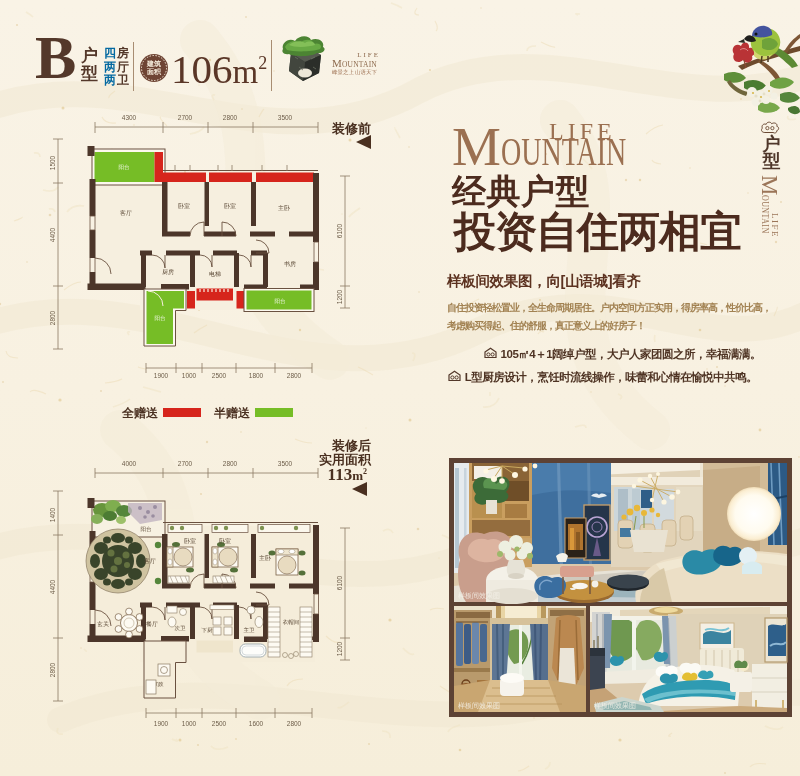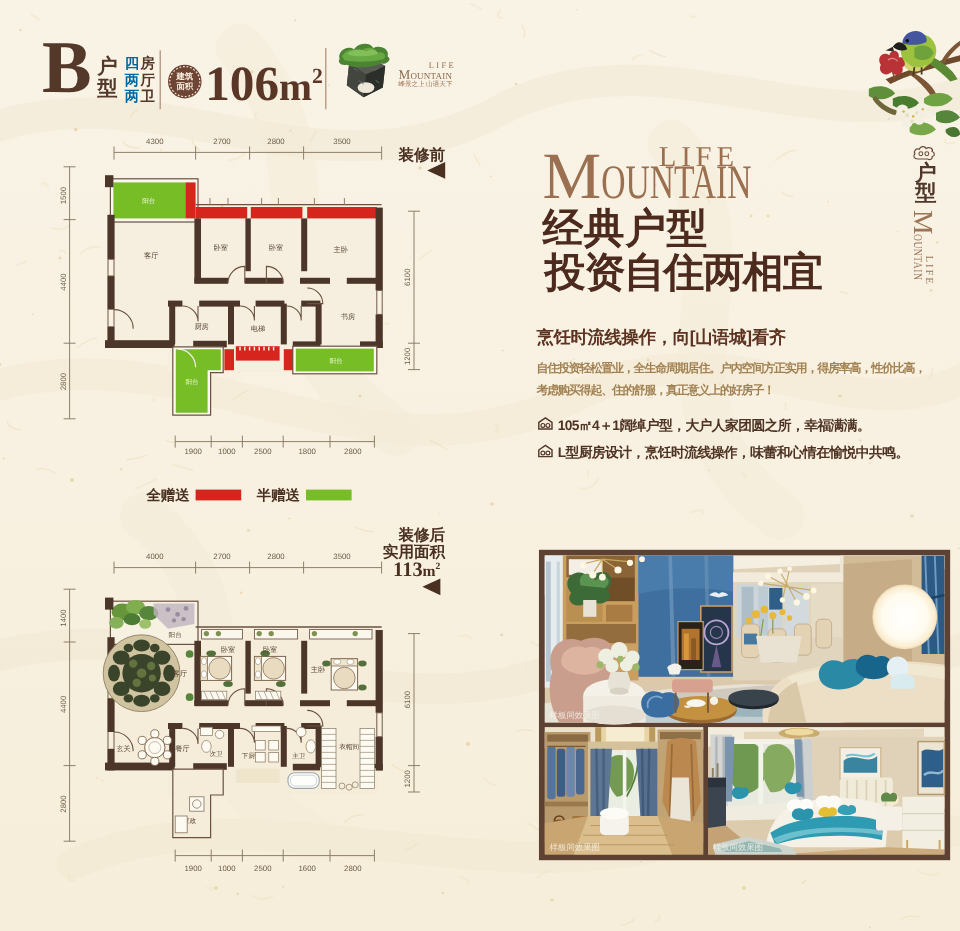--- a/index.html
+++ b/index.html
@@ -127,21 +127,21 @@
 
 <div class="abs" style="left:133px;top:42px;width:1px;height:49px;background:#a88d72;"></div>
 
 <svg class="abs" style="left:139px;top:52px" width="30" height="32" viewBox="0 0 30 32">
   <circle cx="15" cy="16" r="14" fill="#6e4434"></circle>
   <circle cx="15" cy="16" r="12.5" fill="none" stroke="#f3e8d8" stroke-width="1" stroke-dasharray="1.5 1.5"></circle>
   <text x="15" y="13.5" font-size="7" fill="#f5ecdc" text-anchor="middle" font-weight="bold">建筑</text>
   <text x="15" y="22" font-size="7" fill="#f5ecdc" text-anchor="middle" font-weight="bold">面积</text>
 </svg>
 
-<div class="abs serif" style="left:171px;top:49px;font-size:41px;font-weight:bold;color:#5a3627;line-height:1;">106<span style="font-size:33px;">m</span><span style="font-size:18px;vertical-align:14px;">2</span></div>
+<div class="abs serif" style="left:171px;top:49px;font-size:41px;font-weight:normal;color:#5a3627;line-height:1;">106<span style="font-size:33px;">m</span><span style="font-size:18px;vertical-align:14px;">2</span></div>
 
 <div class="abs" style="left:271px;top:40px;width:1px;height:51px;background:#a88d72;"></div>
 
 <svg class="abs" style="left:281px;top:35px" width="46" height="50" viewBox="0 0 46 50">
   <path d="M10,18 L26,12 L40,20 L38,38 L22,46 L8,36 Z" fill="#3b3e39"></path>
   <path d="M10,18 L26,12 L40,20 L24,27 Z" fill="#565a50"></path>
   <path d="M24,27 L40,20 L38,38 L22,46 Z" fill="#2b2e29"></path>
   <path d="M10,18 L24,27 L22,46 L8,36 Z" fill="#42463e"></path>
   <ellipse cx="24" cy="38" rx="7" ry="4.5" fill="#ece7d8"></ellipse>
   <path d="M14,22 l3,2 M30,24 l4,-2 M18,32 l4,3 M32,32 l3,2" stroke="#6a6e62" stroke-width="0.8"></path>
@@ -228,29 +228,29 @@
 <div class="abs serif" style="left:768px;top:213px;width:12px;height:24px;color:#9b7558;">
   <div style="transform:rotate(90deg);transform-origin:6px 6px;white-space:nowrap;font-size:9px;letter-spacing:1.5px;">LIFE</div>
 </div>
 
 <div class="abs serif" style="left:549px;top:119px;font-size:24px;letter-spacing:4px;color:#9b7051;line-height:1;">LIFE</div>
 
 <div class="abs serif" style="left:452px;top:122px;font-size:40px;color:#9b7051;line-height:50px;"><span style="font-size:55px;">M</span><span style="display:inline-block;transform:scaleX(0.70);transform-origin:0 100%;">OUNTAIN</span></div>
 
 <div class="abs" style="left:452px;top:175px;font-size:34px;font-weight:bold;color:#4c2b1e;font-family:'Liberation Serif',serif;letter-spacing:0.5px;line-height:1;">经典户型</div>
 
-<div class="abs" style="left:454px;top:211px;font-size:34px;font-weight:bold;color:#4c2b1e;font-family:'Liberation Serif',serif;letter-spacing:-1px;line-height:1;">投资自住两相宜</div>
-
-<div class="abs" style="left:447px;top:272px;font-size:14.5px;font-weight:bold;color:#5c3220;letter-spacing:-0.3px;">烹饪时流线操作，向[山语城]看齐</div>
+<div class="abs" style="left:454px;top:211px;font-size:42px;font-weight:bold;color:#4c2b1e;font-family:'Liberation Serif',serif;letter-spacing:-1px;line-height:1;">投资自住两相宜</div>
+
+<div class="abs" style="left:447px;top:272px;font-size:14.5px;font-weight:bold;color:#5c3220;letter-spacing:-0.3px;">样板间效果图，向[山语城]看齐</div>
 
 <div class="abs" style="left:447px;top:299px;width:350px;font-size:10px;line-height:17.5px;color:#a28252;font-weight:bold;letter-spacing:-1px;white-space:nowrap;">自住投资轻松置业，全生命周期居住。户内空间方正实用，得房率高，性价比高，<br>考虑购买得起、住的舒服，真正意义上的好房子！</div>
 
 <div class="abs" style="left:447px;top:347px;width:350px;font-size:11.5px;color:#4e3323;font-weight:bold;white-space:nowrap;letter-spacing:-0.5px;">
 
-  <div style="height:22.5px;"><svg width="15" height="12" viewBox="0 0 15 12" style="vertical-align:-1px;">
+  <div style="height:22.5px;text-align:center;"><svg width="15" height="12" viewBox="0 0 15 12" style="vertical-align:-1px;">
         <path d="M2,5 L7.5,1.2 L13,5 L13,10.5 L2,10.5 Z" fill="none" stroke="#53382a" stroke-width="1.2"></path>
         <circle cx="5.4" cy="7.5" r="1.6" fill="none" stroke="#53382a" stroke-width="1"></circle>
         <circle cx="9.6" cy="7.5" r="1.6" fill="none" stroke="#53382a" stroke-width="1"></circle>
       </svg> 105㎡4＋1阔绰户型，大户人家团圆之所，幸福满满。</div>
 
 
 
   <div style="height:22.5px;"><svg width="15" height="12" viewBox="0 0 15 12" style="vertical-align:-1px;">
         <path d="M2,5 L7.5,1.2 L13,5 L13,10.5 L2,10.5 Z" fill="none" stroke="#53382a" stroke-width="1.2"></path>
         <circle cx="5.4" cy="7.5" r="1.6" fill="none" stroke="#53382a" stroke-width="1"></circle>

